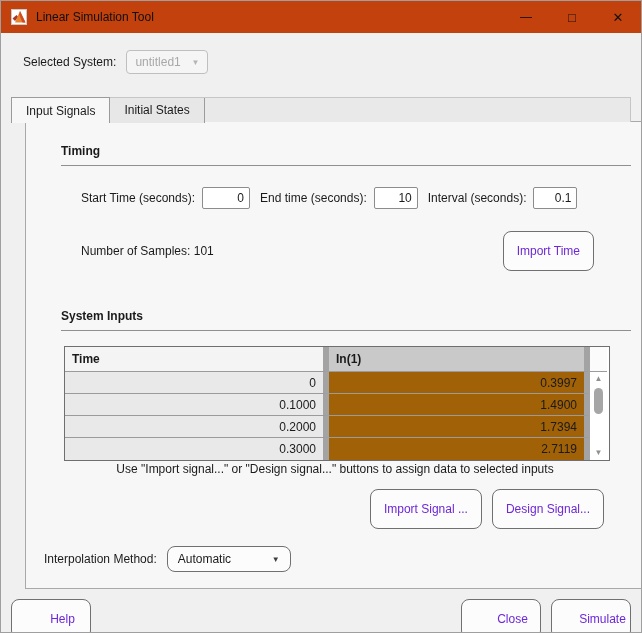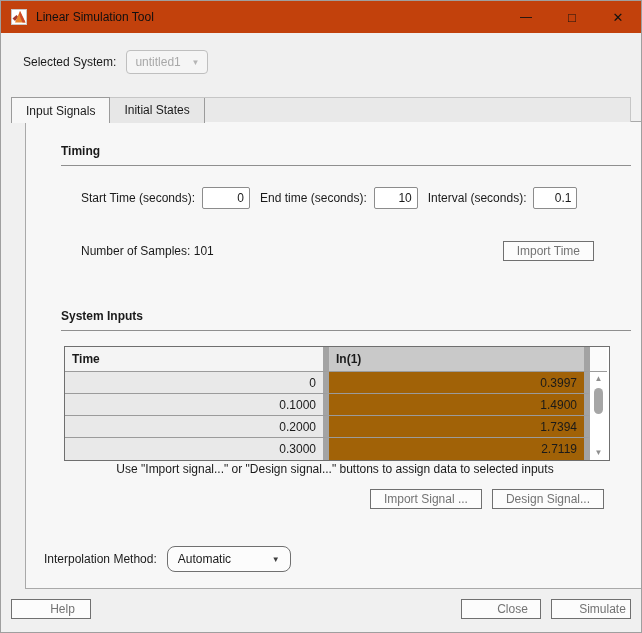--- a/index.html
+++ b/index.html
@@ -124,27 +124,27 @@
   .w-start { width: 48px; } .w-end { width: 44px; } .w-int { width: 44px; margin-right: 0; }
 
   .samples-row {
     position: absolute; left: 55px; top: 117px; right: 50px; height: 24px;
     display: flex; align-items: center; justify-content: space-between;
   }
 
   
   .mbtn {
     box-sizing: border-box;
-    height: 20px;
+    height: 40px;
     background: #fcfcfc;
     border: 1px solid #707070;
-    border-radius: 0;
+    border-radius: 8px;
     font-family: "Liberation Sans", sans-serif;
     font-size: 12px;
-    color: #737373;
+    color: #6d28d9;
     padding: 0 13px;
     display: inline-flex; align-items: center; justify-content: center;
     cursor: default;
     white-space: nowrap;
   }
 
   
   .sig-table {
     position: absolute; left: 38px; top: 224px;
     width: 544px;

